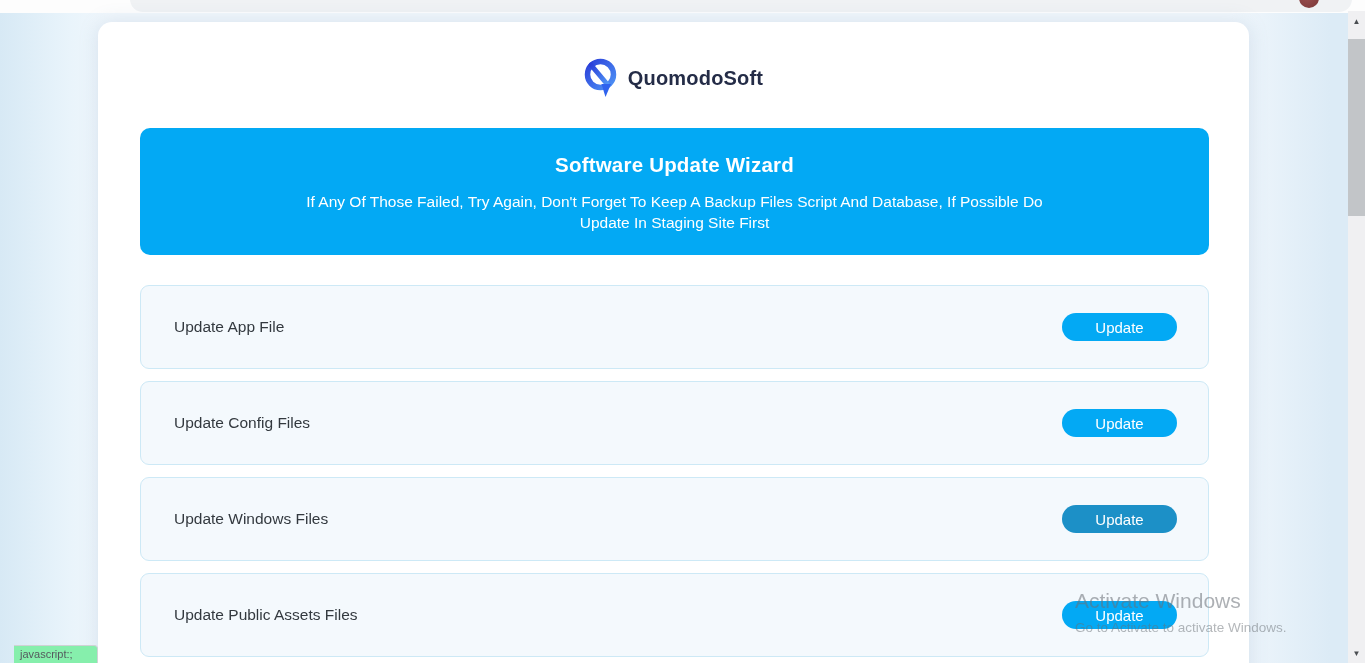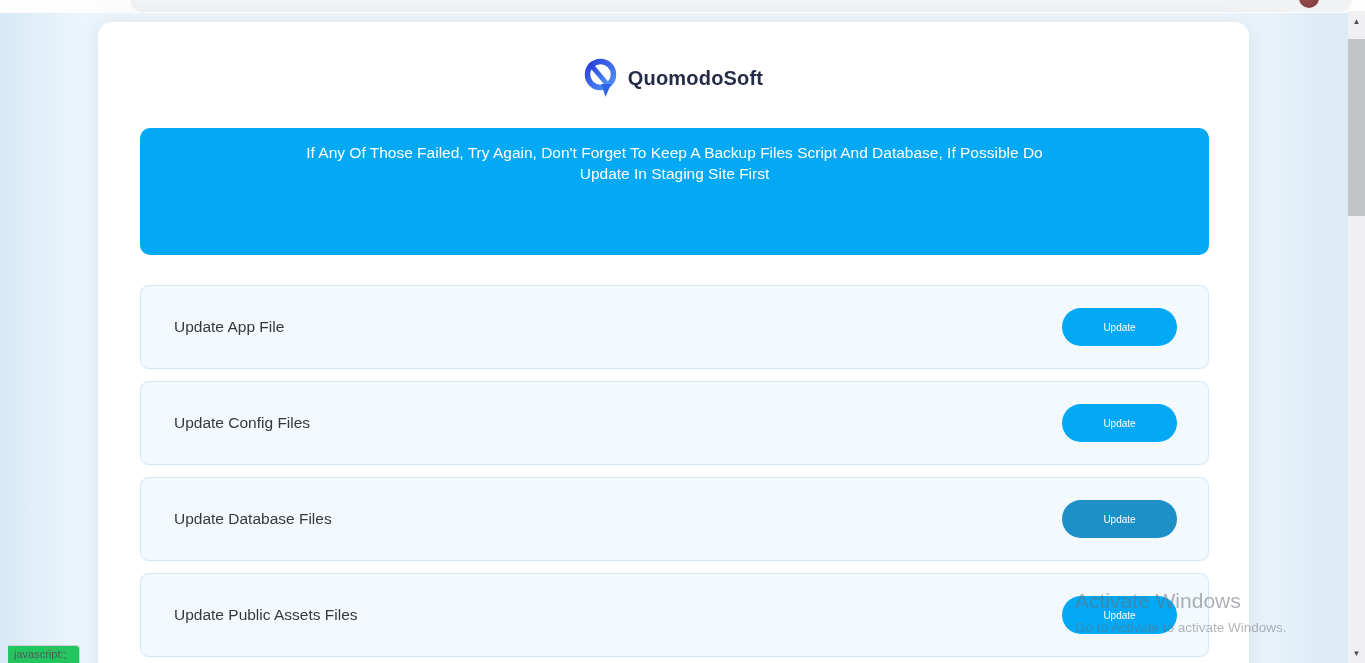--- a/index.html
+++ b/index.html
@@ -26,40 +26,40 @@
 
   .banner { position: absolute; left: 42px; top: 106px; width: 1069px; height: 127px;
             background: #03a9f4; border-radius: 10px; color: #ffffff; text-align: center; }
   .banner-title { margin-top: 25px; font-size: 20.5px; font-weight: 700; letter-spacing: 0.2px; }
   .banner-subtitle { margin: 14px auto 0; width: 760px; font-size: 15.5px; line-height: 21px; font-weight: 400; }
 
   .rows { position: absolute; left: 42px; top: 263px; width: 1069px; }
   .row { height: 84px; margin-bottom: 12px; background: #f4f9fd; border: 1px solid #cde9f6; border-radius: 9px;
          display: flex; align-items: center; justify-content: space-between; padding: 0 31px 0 33px; }
   .row-label { font-size: 15.5px; color: #33393f; }
-  .btn { width: 115px; height: 38px; border: none; border-radius: 19px; background: #03a9f4;
-         color: #ffffff; font-size: 10px; font-family: "Liberation Sans", sans-serif; cursor: pointer; }
+  .btn { width: 115px; height: 28px; border: none; border-radius: 19px; background: #03a9f4;
+         color: #ffffff; font-size: 15px; font-family: "Liberation Sans", sans-serif; cursor: pointer; }
   .btn.pressed { background: #1c90c7; }
 
   
   .watermark { position: absolute; left: 1075px; top: 589px; z-index: 60; pointer-events: none; }
   .watermark-line1 { font-size: 21px; color: rgba(106,112,118,0.55); }
   .watermark-line2 { margin-top: 7px; font-size: 13.5px; color: rgba(106,112,118,0.50); }
 
   
   .scrollbar { position: absolute; right: 0; top: 11px; width: 17px; height: 652px; background: #f0f0f2; z-index: 40; }
   .scroll-arrow { position: absolute; left: 0; width: 17px; height: 17px; display: flex; align-items: center; justify-content: center;
                   font-size: 8px; color: #4a4d51; }
   .scroll-arrow.up { top: 2px; }
   .scroll-arrow.down { bottom: 1px; }
   .scroll-thumb { position: absolute; left: 0; top: 28px; width: 17px; height: 177px; background: #c2c5c8; }
 
   
-  .status-tooltip { position: absolute; left: 8px; bottom: 0; z-index: 70; background: #22c55e; border: 1px solid #cfd2d5;
-                    border-left: none; border-bottom: none; border-top-right-radius: 4px; padding: 2px 12px 3px 6px;
+  .status-tooltip { position: absolute; left: 14px; bottom: 0; z-index: 70; background: #86efac; border: 1px solid #cfd2d5;
+                    border-left: none; border-bottom: none; border-top-right-radius: 4px; padding: 2px 24px 3px 6px;
                     font-size: 11px; color: #55595e; }
 </style>
 </head>
 <body>
 
 <div class="screen">
 
   <div class="browser-strip">
     <div class="omnibox"></div>
     <div class="avatar"></div>
@@ -78,34 +78,35 @@
           </linearGradient>
         </defs>
         <circle cx="16.5" cy="16.5" r="13" fill="none" stroke="url(#lg)" stroke-width="5.5"></circle>
         <path d="M7 7 L23 26" stroke="url(#lg)" stroke-width="5" stroke-linecap="round" fill="none"></path>
         <path d="M17.5 26 L27 26 L21.5 39 Z" fill="#2f63ee"></path>
       </svg>
       <span class="logo-text">QuomodoSoft</span>
     </div>
 
     <div class="banner">
+      <div class="banner-title">Software Update Wizard</div>
       <div class="banner-subtitle">If Any Of Those Failed, Try Again, Don't Forget To Keep A Backup Files Script And Database, If Possible Do Update In Staging Site First</div>
     </div>
 
     <div class="rows">
       <div class="row">
         <span class="row-label">Update App File</span>
         <button class="btn">Update</button>
       </div>
       <div class="row">
         <span class="row-label">Update Config Files</span>
         <button class="btn">Update</button>
       </div>
       <div class="row">
-        <span class="row-label">Update Database Files</span>
+        <span class="row-label">Update Windows Files</span>
         <button class="btn pressed">Update</button>
       </div>
       <div class="row">
         <span class="row-label">Update Public Assets Files</span>
         <button class="btn">Update</button>
       </div>
     </div>
 
   </div>
 

